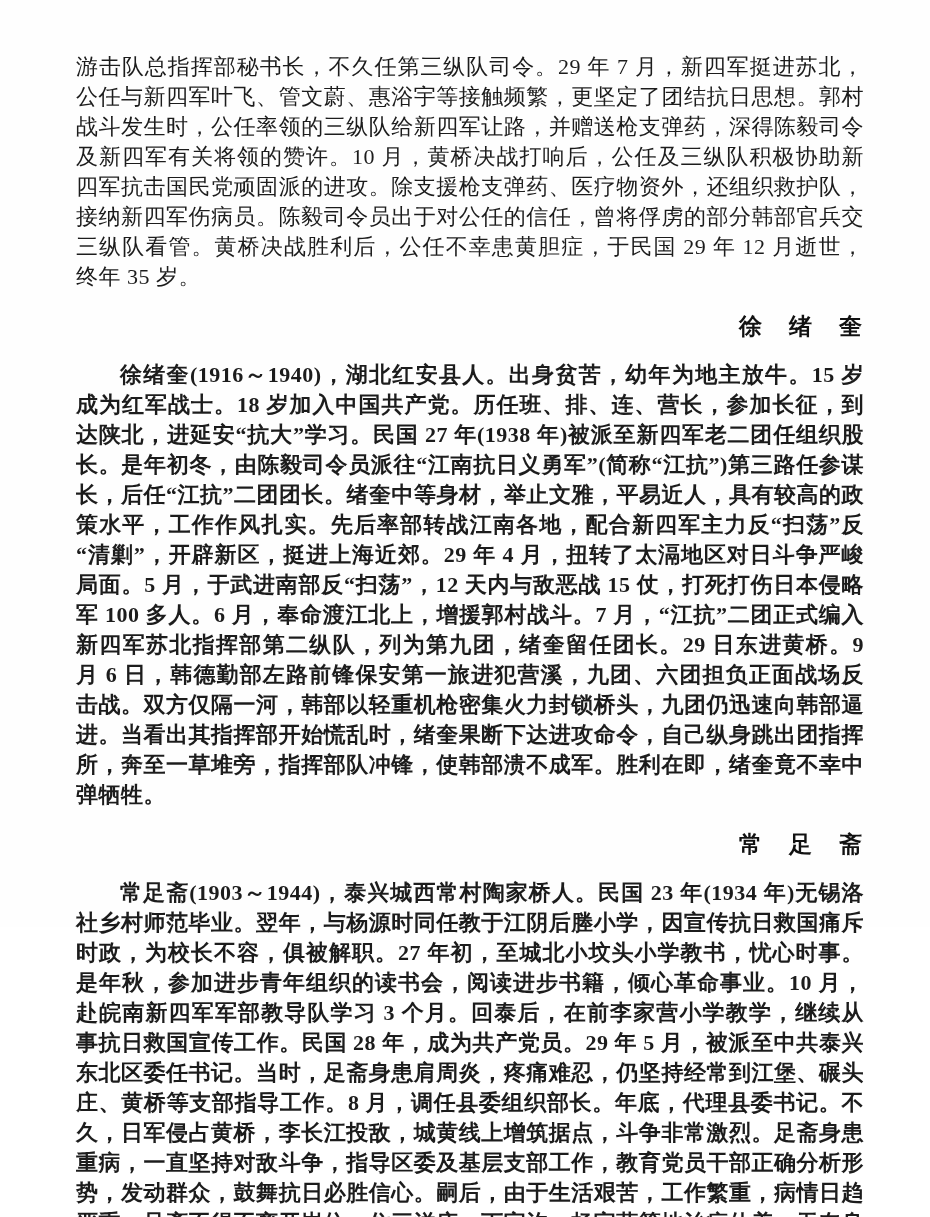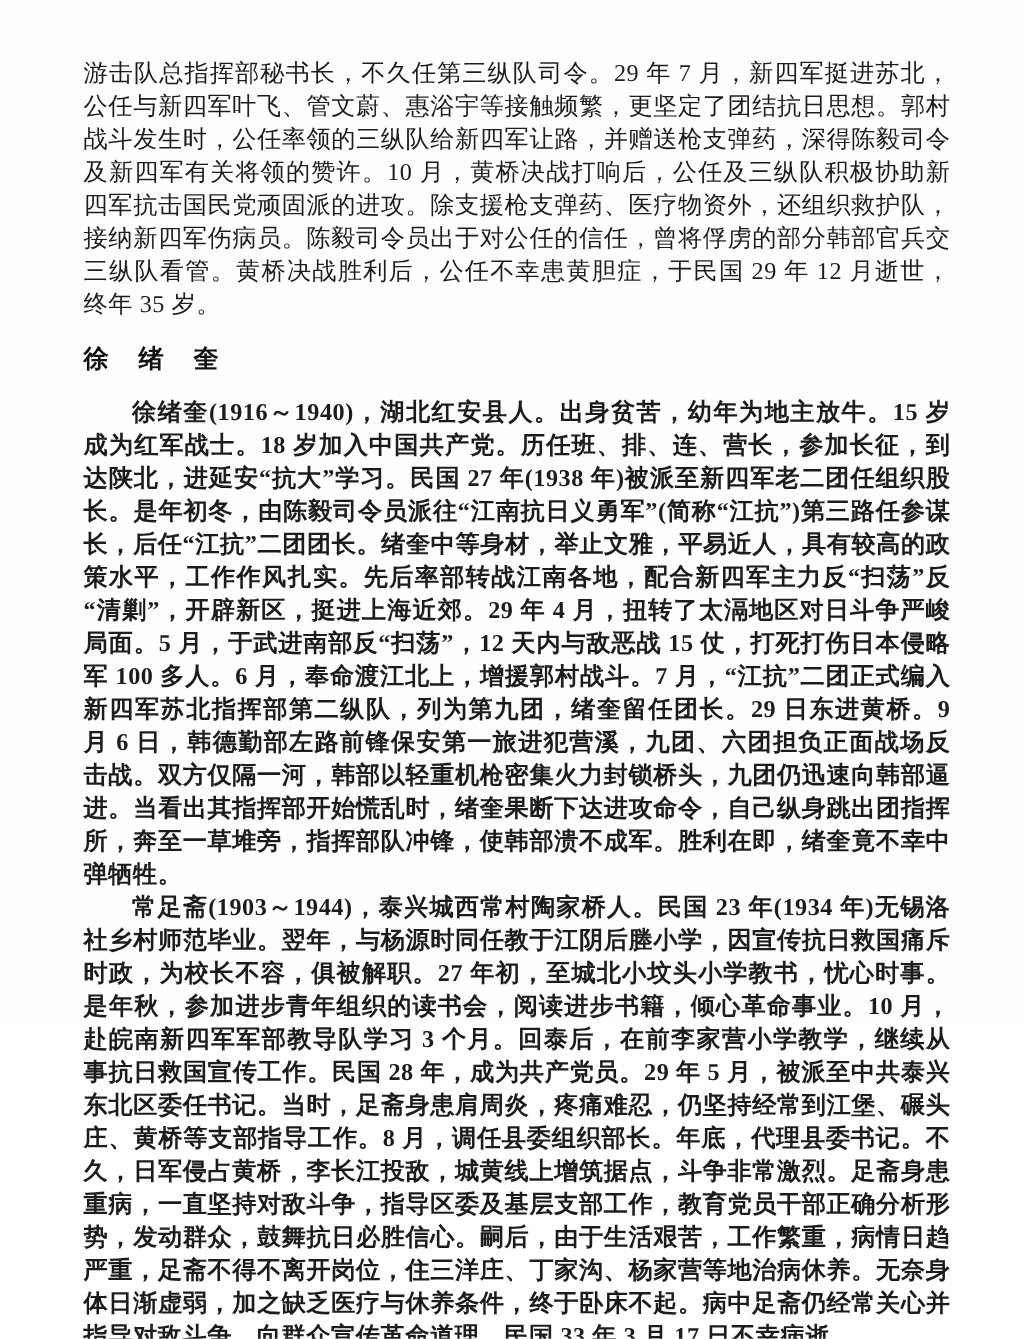--- a/index.html
+++ b/index.html
@@ -32,37 +32,38 @@
     margin: 0;
     text-align: justify;
     text-justify: inter-character;
   }
   p.para.indent {
     text-indent: 2em;
     font-weight: bold;
   }
   h2.section-heading {
     margin: 20px 0 18px 0;
-    text-align: left;
+    text-align: right;
     font-size: 23px;
     font-weight: 700;
     color: #111111;
     letter-spacing: 2px;
     line-height: 30px;
   }
 </style>
 </head>
 <body>
 
 <div class="page">
   <div class="text-block">
 
     <p class="para no-indent">游击队总指挥部秘书长，不久任第三纵队司令。29 年 7 月，新四军挺进苏北，公任与新四军叶飞、管文蔚、惠浴宇等接触频繁，更坚定了团结抗日思想。郭村战斗发生时，公任率领的三纵队给新四军让路，并赠送枪支弹药，深得陈毅司令及新四军有关将领的赞许。10 月，黄桥决战打响后，公任及三纵队积极协助新四军抗击国民党顽固派的进攻。除支援枪支弹药、医疗物资外，还组织救护队，接纳新四军伤病员。陈毅司令员出于对公任的信任，曾将俘虏的部分韩部官兵交三纵队看管。黄桥决战胜利后，公任不幸患黄胆症，于民国 29 年 12 月逝世，终年 35 岁。</p>
 
     <h2 class="section-heading">徐　绪　奎</h2>
 
     <p class="para indent">徐绪奎(1916～1940)，湖北红安县人。出身贫苦，幼年为地主放牛。15 岁成为红军战士。18 岁加入中国共产党。历任班、排、连、营长，参加长征，到达陕北，进延安“抗大”学习。民国 27 年(1938 年)被派至新四军老二团任组织股长。是年初冬，由陈毅司令员派往“江南抗日义勇军”(简称“江抗”)第三路任参谋长，后任“江抗”二团团长。绪奎中等身材，举止文雅，平易近人，具有较高的政策水平，工作作风扎实。先后率部转战江南各地，配合新四军主力反“扫荡”反“清剿”，开辟新区，挺进上海近郊。29 年 4 月，扭转了太滆地区对日斗争严峻局面。5 月，于武进南部反“扫荡”，12 天内与敌恶战 15 仗，打死打伤日本侵略军 100 多人。6 月，奉命渡江北上，增援郭村战斗。7 月，“江抗”二团正式编入新四军苏北指挥部第二纵队，列为第九团，绪奎留任团长。29 日东进黄桥。9 月 6 日，韩德勤部左路前锋保安第一旅进犯营溪，九团、六团担负正面战场反击战。双方仅隔一河，韩部以轻重机枪密集火力封锁桥头，九团仍迅速向韩部逼进。当看出其指挥部开始慌乱时，绪奎果断下达进攻命令，自己纵身跳出团指挥所，奔至一草堆旁，指挥部队冲锋，使韩部溃不成军。胜利在即，绪奎竟不幸中弹牺牲。</p>
 
+    <h2 class="section-heading">常　足　斋</h2>
 
     <p class="para indent">常足斋(1903～1944)，泰兴城西常村陶家桥人。民国 23 年(1934 年)无锡洛社乡村师范毕业。翌年，与杨源时同任教于江阴后塍小学，因宣传抗日救国痛斥时政，为校长不容，俱被解职。27 年初，至城北小坟头小学教书，忧心时事。是年秋，参加进步青年组织的读书会，阅读进步书籍，倾心革命事业。10 月，赴皖南新四军军部教导队学习 3 个月。回泰后，在前李家营小学教学，继续从事抗日救国宣传工作。民国 28 年，成为共产党员。29 年 5 月，被派至中共泰兴东北区委任书记。当时，足斋身患肩周炎，疼痛难忍，仍坚持经常到江堡、碾头庄、黄桥等支部指导工作。8 月，调任县委组织部长。年底，代理县委书记。不久，日军侵占黄桥，李长江投敌，城黄线上增筑据点，斗争非常激烈。足斋身患重病，一直坚持对敌斗争，指导区委及基层支部工作，教育党员干部正确分析形势，发动群众，鼓舞抗日必胜信心。嗣后，由于生活艰苦，工作繁重，病情日趋严重，足斋不得不离开岗位，住三洋庄、丁家沟、杨家营等地治病休养。无奈身体日渐虚弱，加之缺乏医疗与休养条件，终于卧床不起。病中足斋仍经常关心并指导对敌斗争，向群众宣传革命道理。民国 33 年 3 月 17 日不幸病逝。</p>
 
   </div>
 </div>
 
 </body></html>

